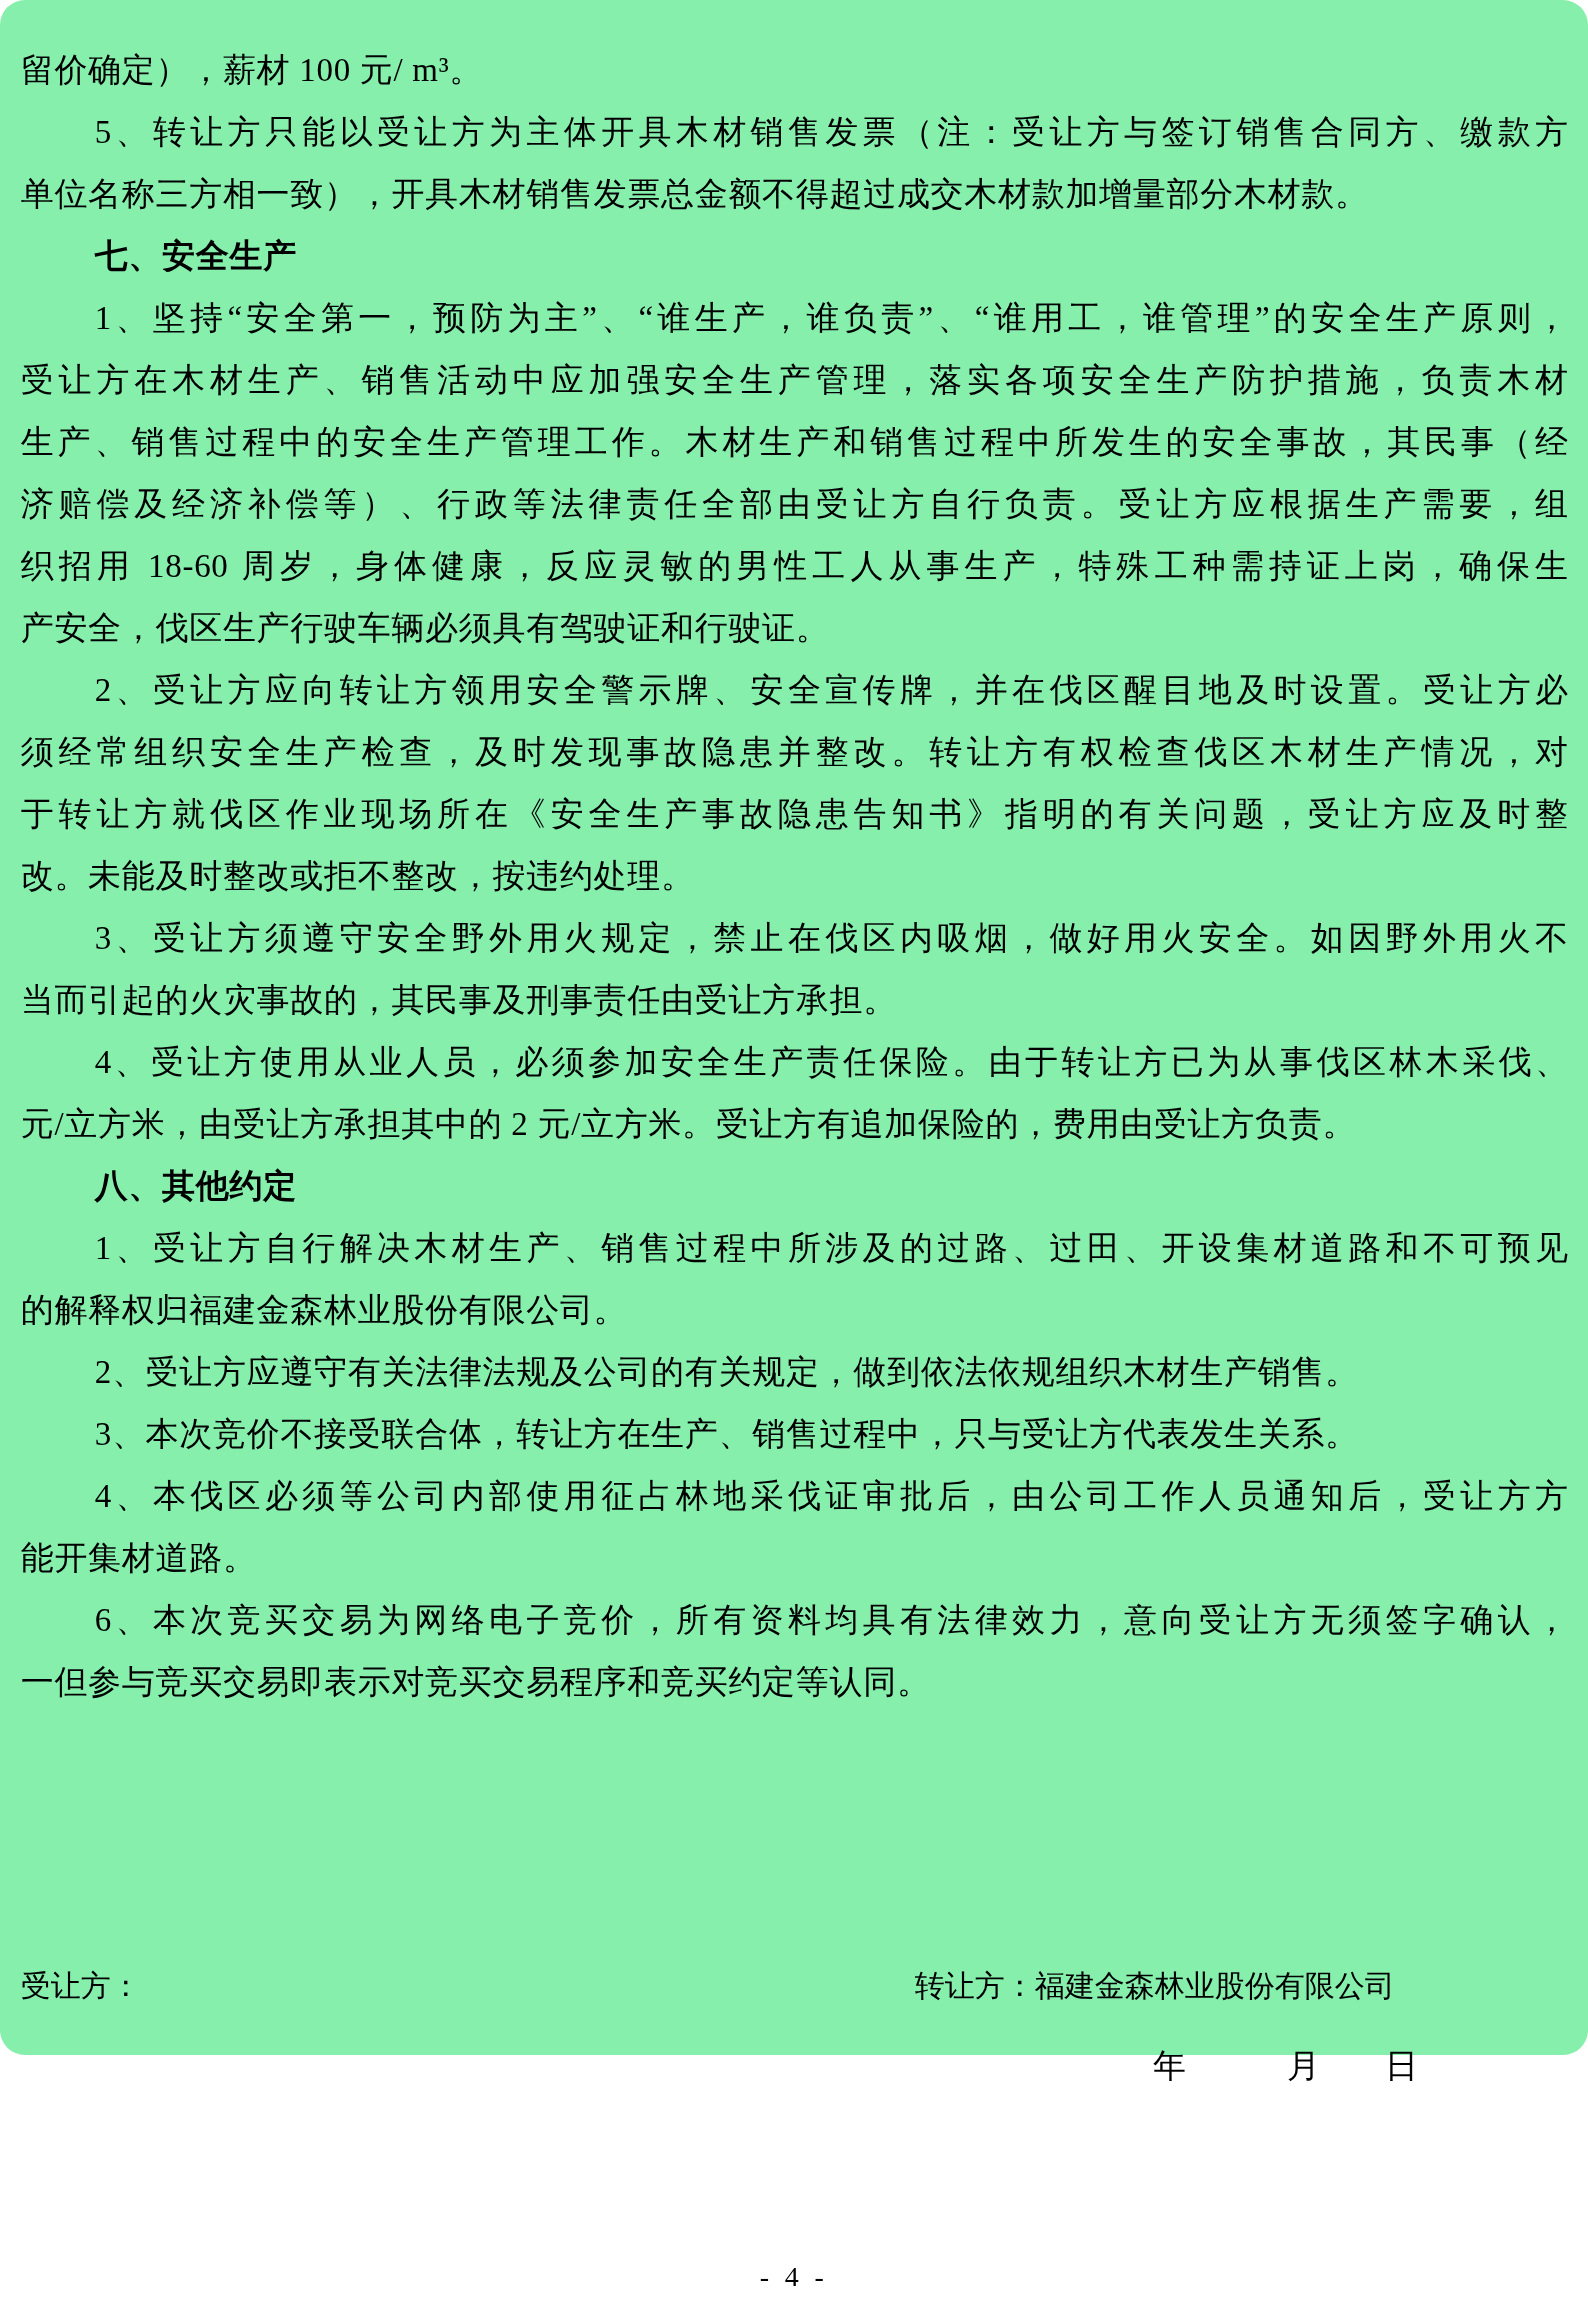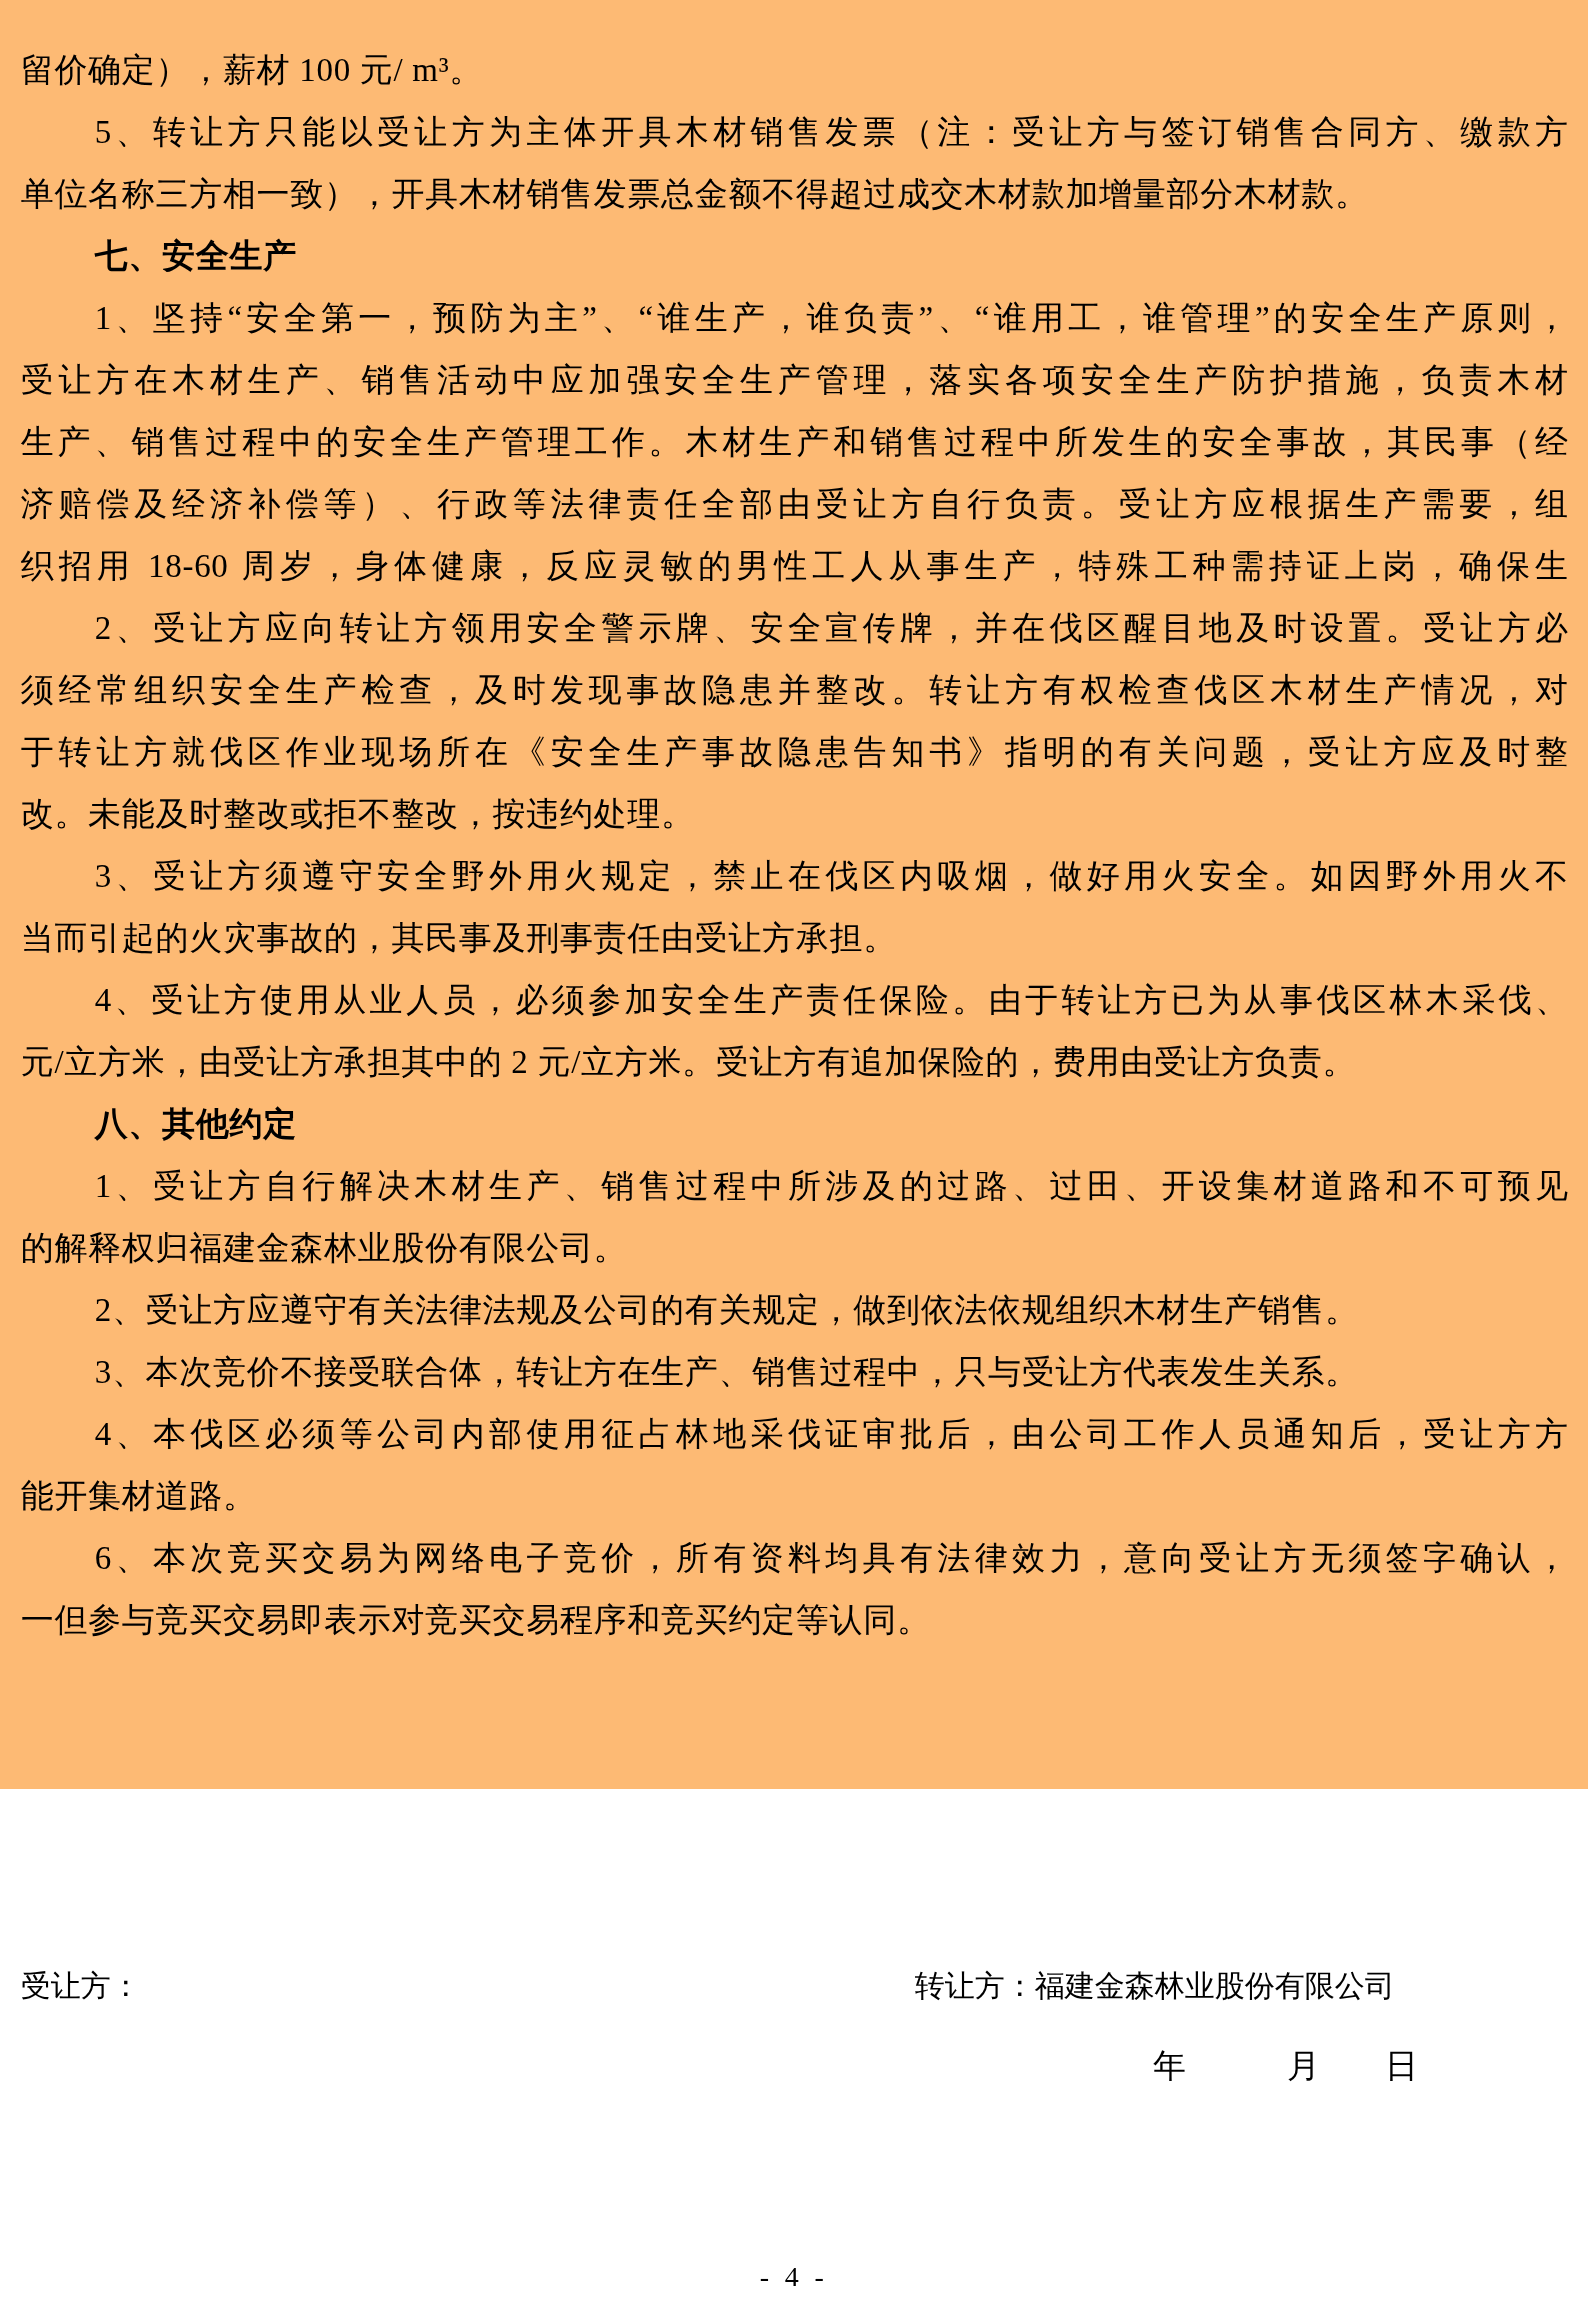--- a/index.html
+++ b/index.html
@@ -2,21 +2,21 @@
 <html lang="zh" style="font-size:11.8px"><head>
 <meta charset="utf-8">
 <style>
   html, body { margin: 0; padding: 0; }
   body {
     width: 1588px; height: 2307px;
     background: #ffffff; color: #000000;
     font-family: "Liberation Serif", "DejaVu Serif", serif;
     position: relative; overflow: hidden;
   }
-  .page { position: absolute; left: 0; top: 0; width: 1588px; height: 1789px; background: #fdba74; }
+  .page { position: absolute; left: 0; top: 0; width: 1588px; height: 2055px; background: #86efac; border-radius: 25px; }
   #doc-lines {
     position: absolute; left: 20.7px; top: 39px; width: 1548px;
   }
   .line {
     font-size: 33px; height: 62px; line-height: 62px;
     white-space: nowrap; letter-spacing: 0.7px;
   }
   .line.fill {
     white-space: normal;
     text-align: justify;
@@ -51,20 +51,21 @@
   <div id="doc-lines">
       <div class="line">留价确定），薪材 100 元/ m³。</div>
       <div class="line indent fill">5、转让方只能以受让方为主体开具木材销售发票（注：受让方与签订销售合同方、缴款方</div>
       <div class="line">单位名称三方相一致），开具木材销售发票总金额不得超过成交木材款加增量部分木材款。</div>
       <div class="line indent bold">七、安全生产</div>
       <div class="line indent fill">1、坚持“安全第一，预防为主”、“谁生产，谁负责”、“谁用工，谁管理”的安全生产原则，</div>
       <div class="line fill">受让方在木材生产、销售活动中应加强安全生产管理，落实各项安全生产防护措施，负责木材</div>
       <div class="line fill">生产、销售过程中的安全生产管理工作。木材生产和销售过程中所发生的安全事故，其民事（经</div>
       <div class="line fill">济赔偿及经济补偿等）、行政等法律责任全部由受让方自行负责。受让方应根据生产需要，组</div>
       <div class="line fill">织招用 18-60 周岁，身体健康，反应灵敏的男性工人从事生产，特殊工种需持证上岗，确保生</div>
+      <div class="line">产安全，伐区生产行驶车辆必须具有驾驶证和行驶证。</div>
       <div class="line indent fill">2、受让方应向转让方领用安全警示牌、安全宣传牌，并在伐区醒目地及时设置。受让方必</div>
       <div class="line fill">须经常组织安全生产检查，及时发现事故隐患并整改。转让方有权检查伐区木材生产情况，对</div>
       <div class="line fill">于转让方就伐区作业现场所在《安全生产事故隐患告知书》指明的有关问题，受让方应及时整</div>
       <div class="line">改。未能及时整改或拒不整改，按违约处理。</div>
       <div class="line indent fill">3、受让方须遵守安全野外用火规定，禁止在伐区内吸烟，做好用火安全。如因野外用火不</div>
       <div class="line">当而引起的火灾事故的，其民事及刑事责任由受让方承担。</div>
       <div class="line indent fill">4、受让方使用从业人员，必须参加安全生产责任保险。由于转让方已为从事伐区林木采伐、</div>
       <div class="line">元/立方米，由受让方承担其中的 2 元/立方米。受让方有追加保险的，费用由受让方负责。</div>
       <div class="line indent bold">八、其他约定</div>
       <div class="line indent fill">1、受让方自行解决木材生产、销售过程中所涉及的过路、过田、开设集材道路和不可预见</div>

